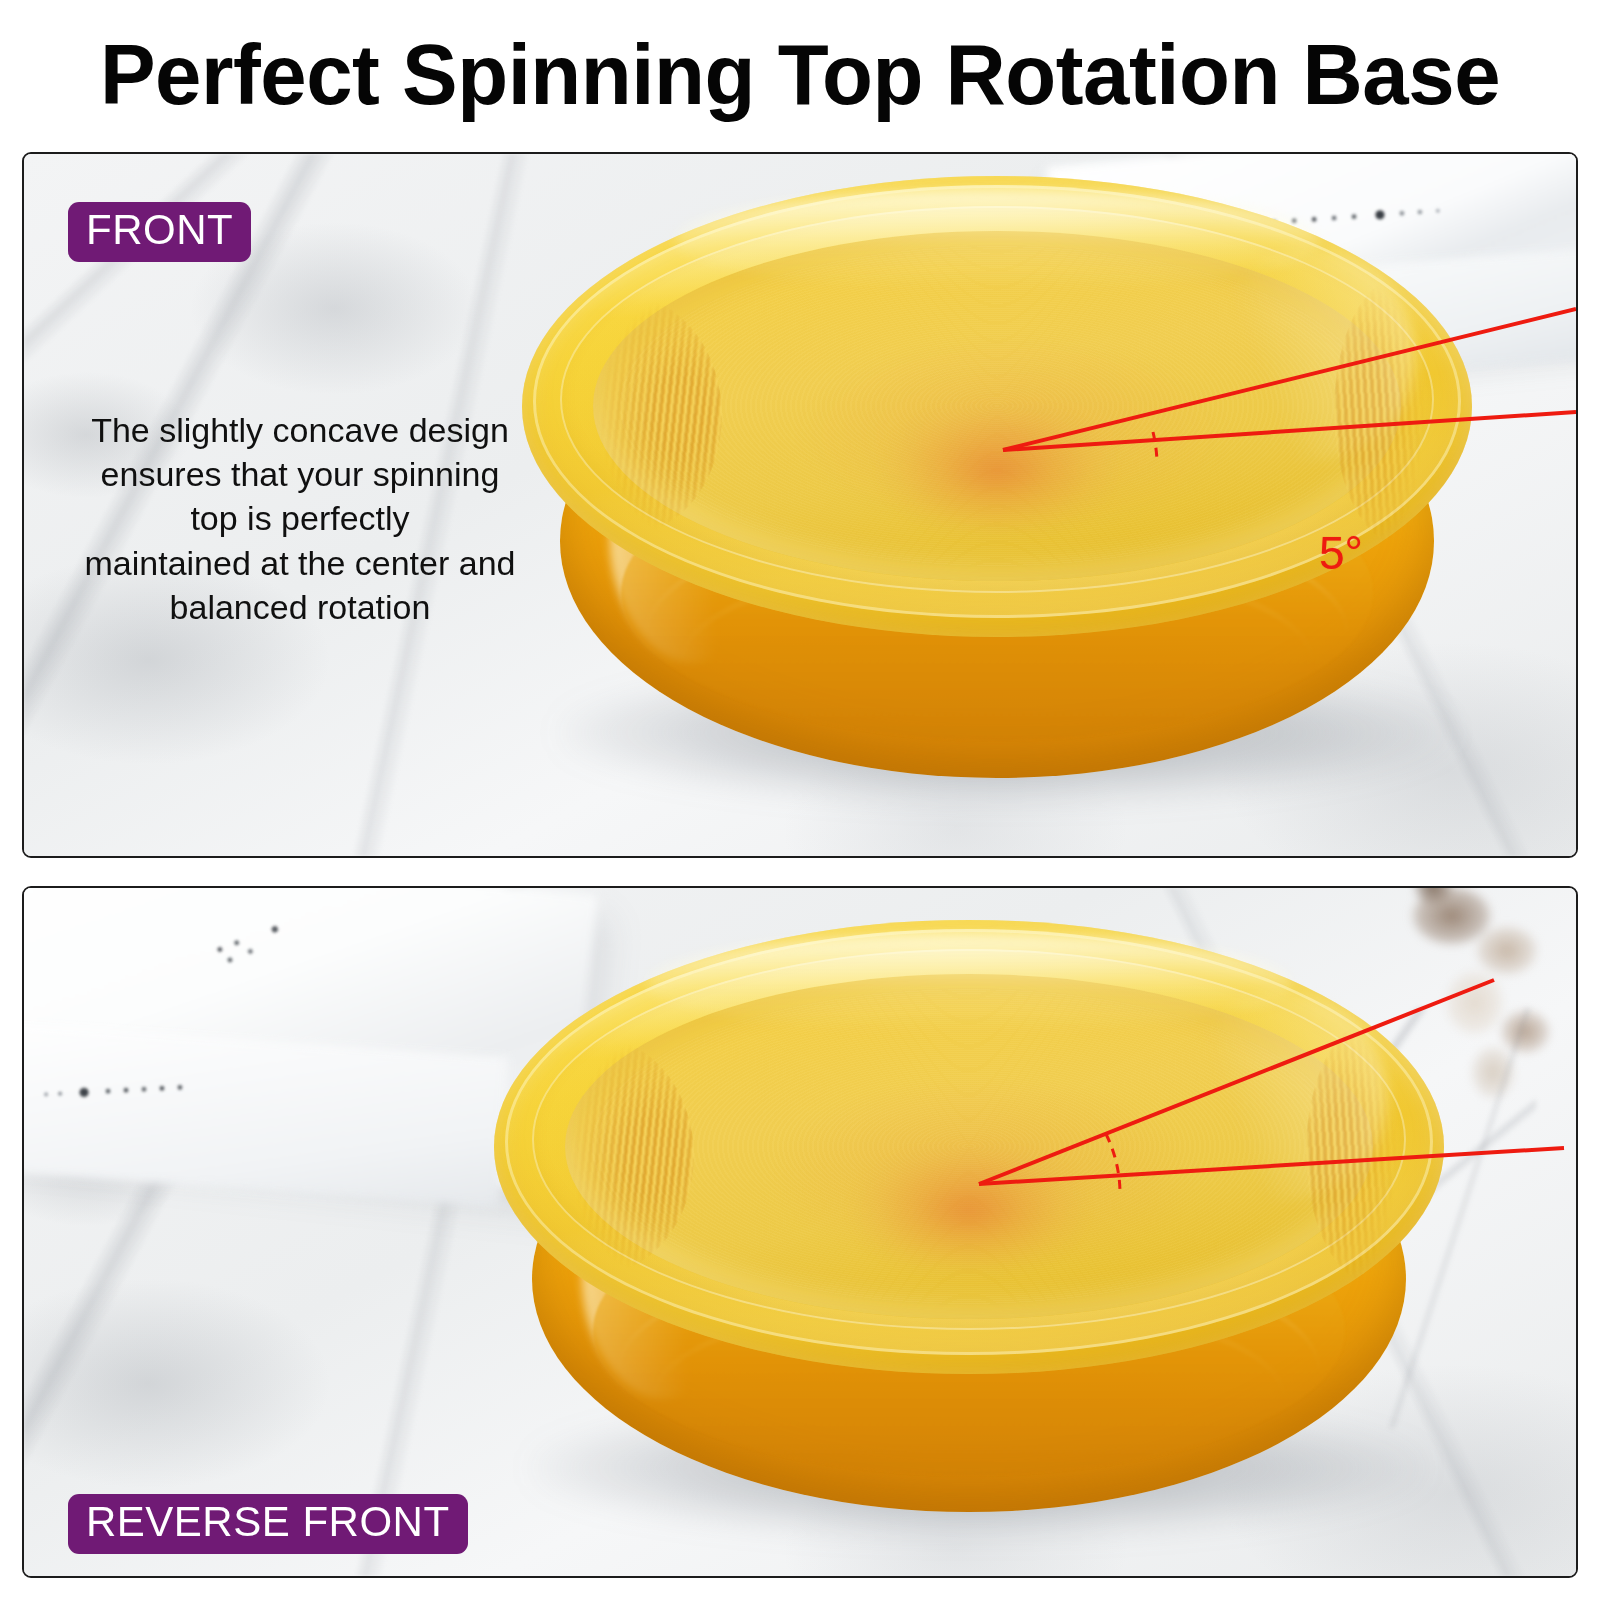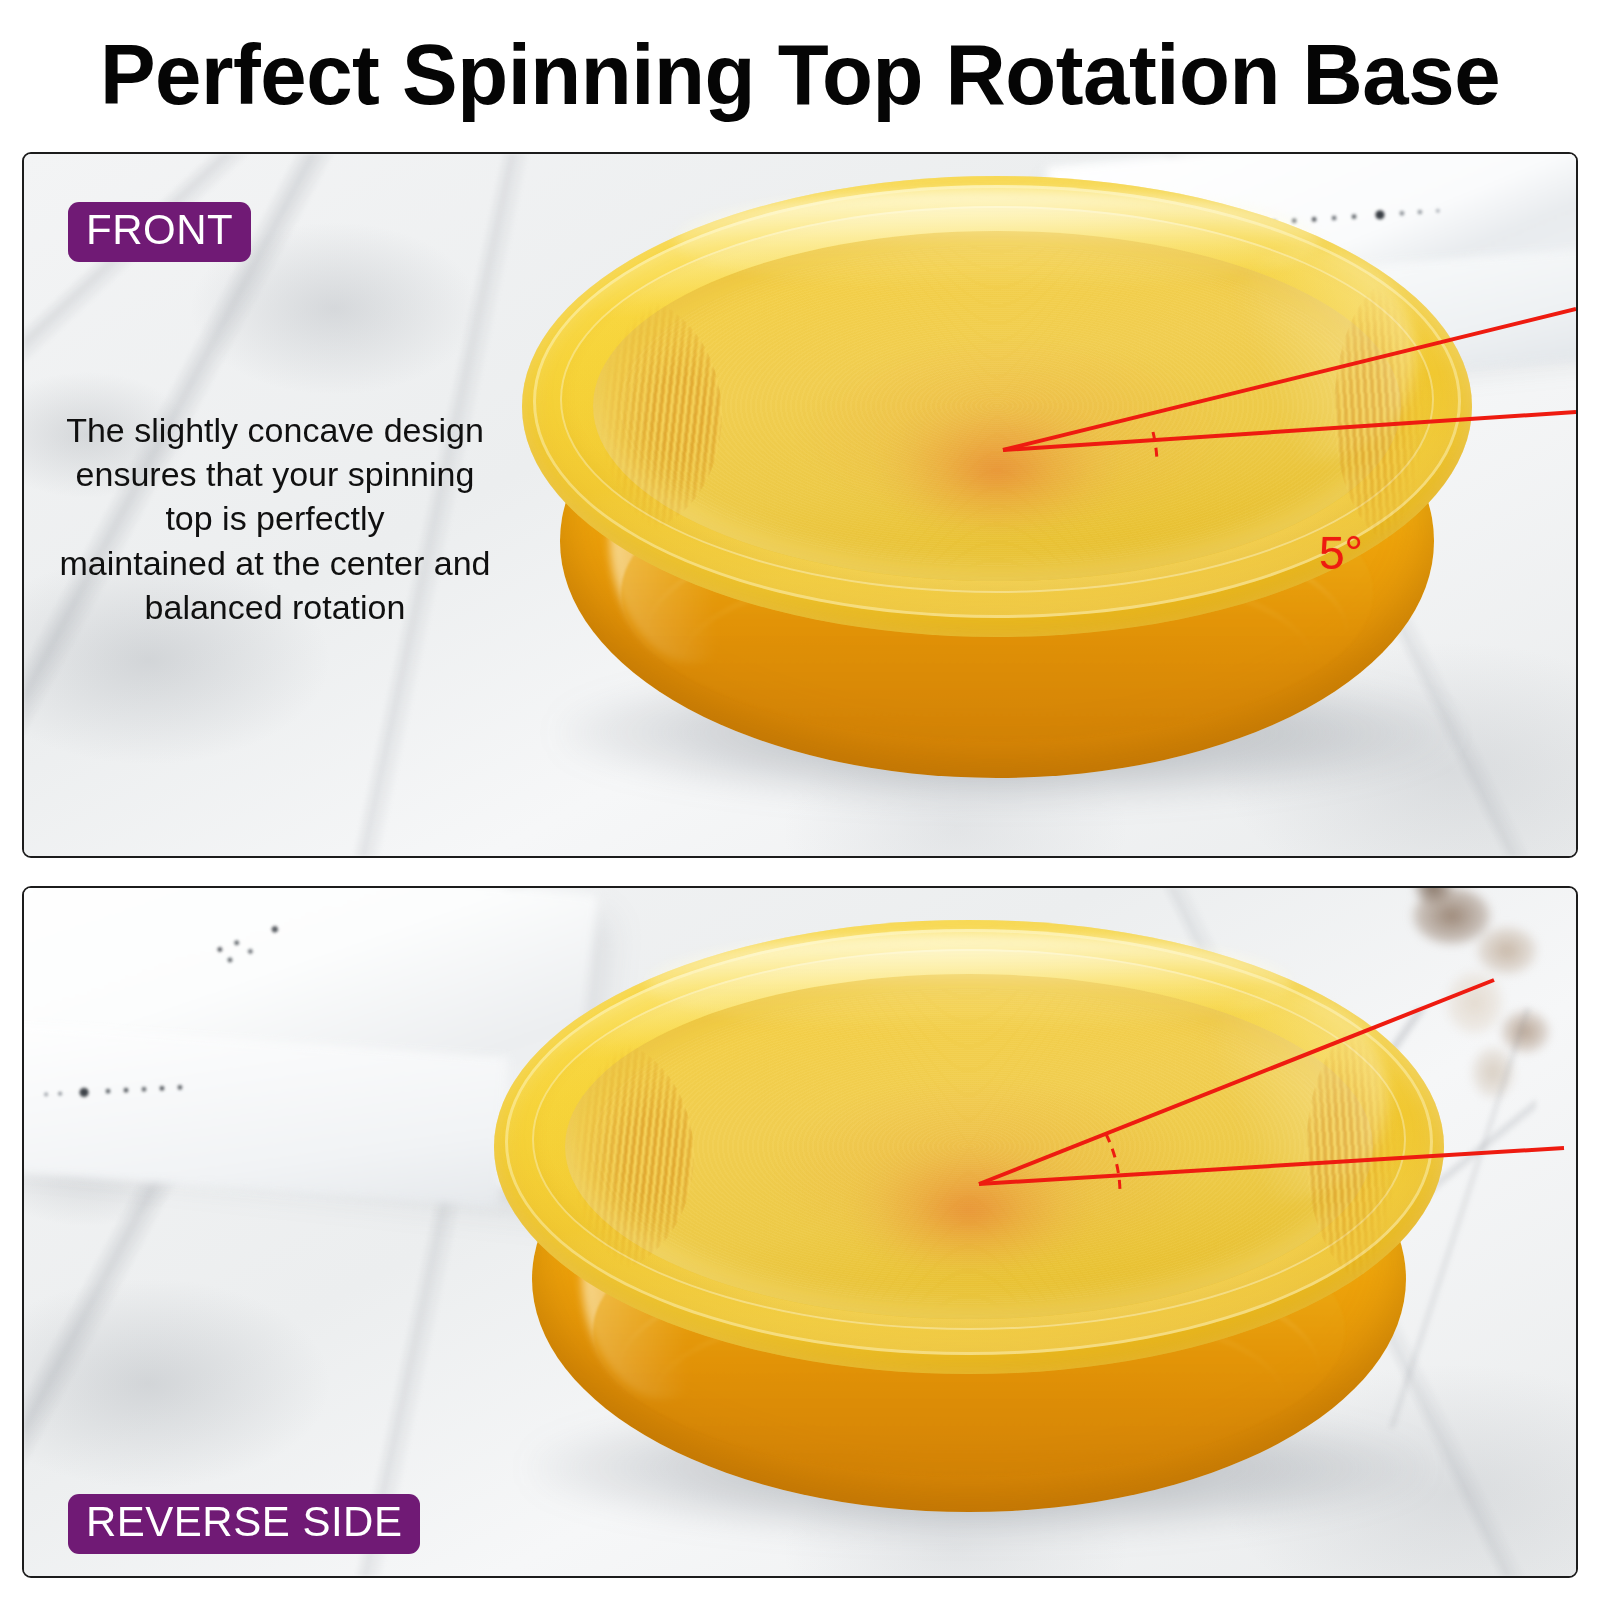--- a/index.html
+++ b/index.html
@@ -385,21 +385,21 @@
   
   .caption {
     position: absolute;
     color: #101010;
     font-family: "Liberation Sans", sans-serif;
     font-size: 34px;
     line-height: 1.30;
     text-align: center;
     white-space: pre-line;
   }
-  #caption-front   { left: 12px; top: 254px; width: 478px; }
+  #caption-front   { left: 37px; top: 254px; width: 478px; }
   #caption-reverse { left: 24px; top: 246px; width: 486px; }
 </style>
 </head>
 <body>
 
 <div id="page-title">Perfect Spinning Top Rotation Base</div>
 
 <div class="panel" id="panel-front">
 
   <div class="marble"></div>
@@ -476,15 +476,15 @@
       <div class="disc-bevel-right"></div>
     </div>
   </div>
 
   <svg class="annot" width="1552" height="688" viewBox="0 0 1552 688">
     <line x1="955" y1="296" x2="1540" y2="260" stroke="#ee1b10" stroke-width="4"></line>
     <line x1="955" y1="296" x2="1470" y2="92" stroke="#ee1b10" stroke-width="4"></line>
     <path d="M 1082 246 A 136 136 0 0 1 1096 303" stroke="#ee1b10" stroke-width="3" stroke-dasharray="9 7" fill="none"></path>
   </svg>
 
-  <div class="badge" id="badge-reverse">REVERSE SIDE</div>
+  <div class="badge" id="badge-reverse">REVERSE FRONT</div>
 
 </div>
 
 </body></html>

